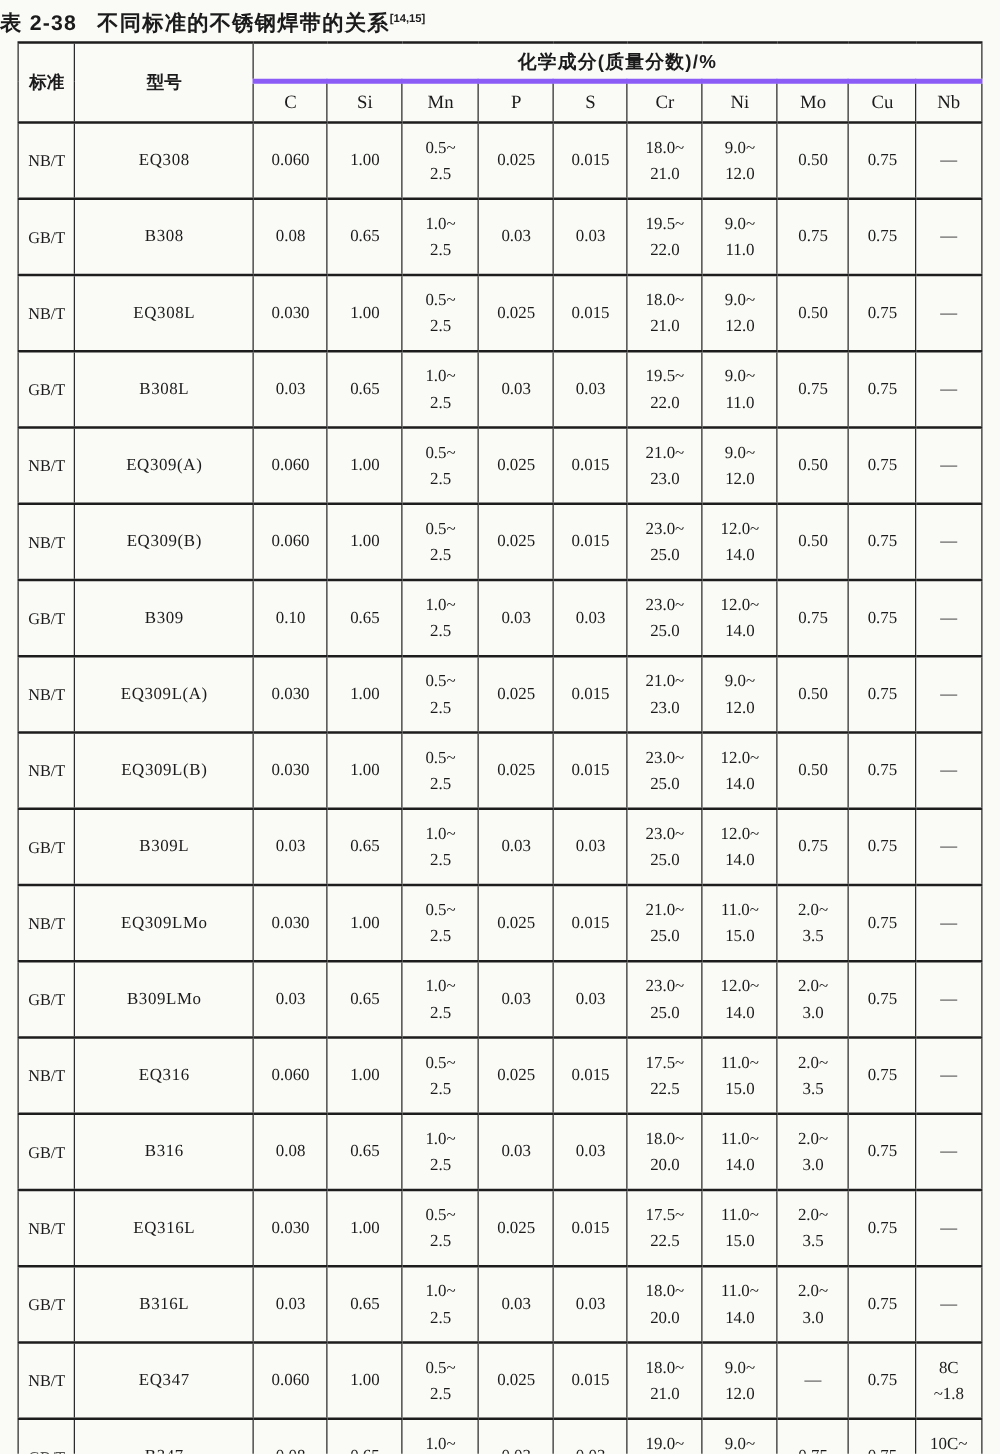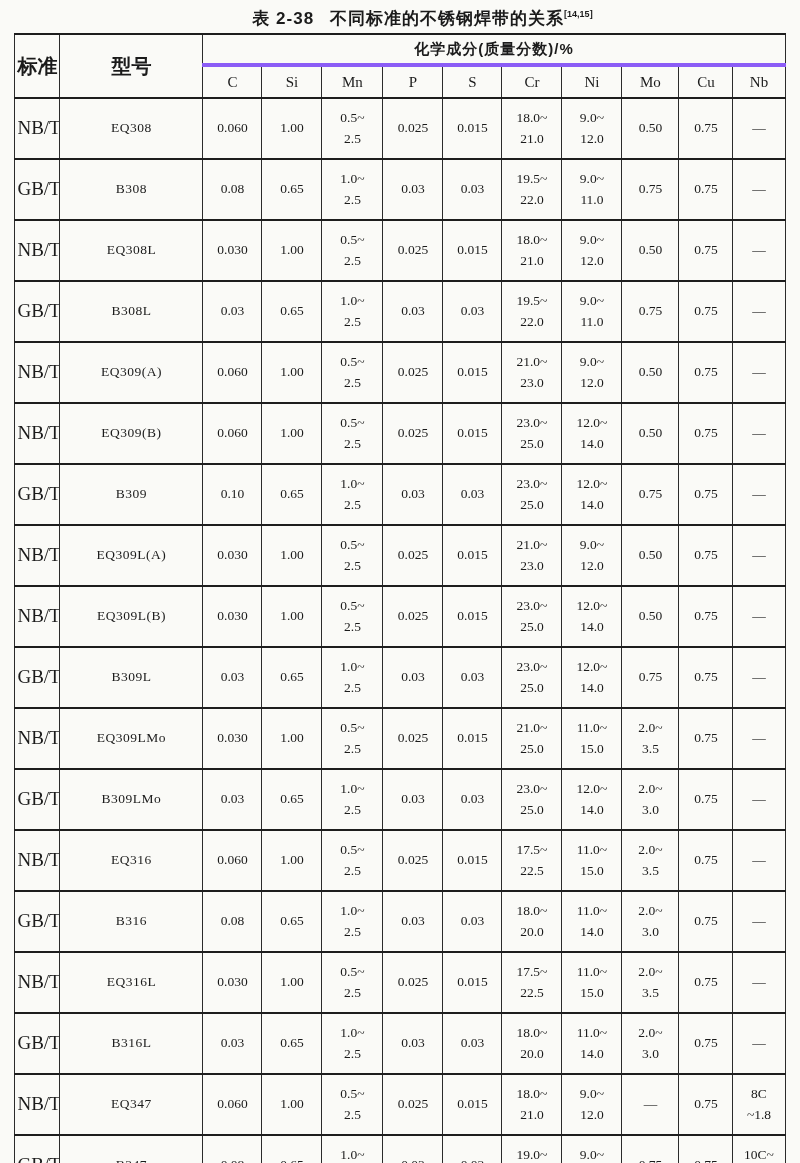--- a/index.html
+++ b/index.html
@@ -13,28 +13,26 @@
     color: #1b1b1b;
     font-family: "Liberation Serif", serif;
     overflow: hidden;
   }
   .page {
     position: relative;
     width: 800px;
     height: 1163px;
   }
   .title-row {
-    text-align: center;
     padding-top: 7px;
     font-family: "Liberation Sans", sans-serif;
     font-weight: bold;
     font-size: 17px;
     letter-spacing: 1px;
     white-space: nowrap;
-    padding-left: 45px;
   }
   .title-label { margin-right: 16px; }
   .title-cite {
     font-size: 9px;
     font-weight: bold;
     vertical-align: super;
     letter-spacing: 0;
   }
   table.data-table {
     border-collapse: collapse;
@@ -48,41 +46,41 @@
     border-top: 2px solid #1d1d1d;
     border-bottom: 2px solid #1d1d1d;
     text-align: center;
     vertical-align: middle;
     padding: 0 2px;
     overflow: hidden;
   }
   .data-table thead th {
     font-family: "Liberation Sans", sans-serif;
     font-weight: bold;
-    font-size: 20px;
+    font-size: 14px;
   }
   .data-table th.group-th {
     height: 28px;
     border-bottom: 4px solid #8b5cf6;
     font-size: 15px;
     letter-spacing: 1px;
   }
   .data-table th.el-th {
     height: 30px;
     font-family: "Liberation Serif", serif;
     font-weight: normal;
     font-size: 15px;
   }
   .data-table tbody td {
     height: 59px;
     font-size: 13.5px;
     line-height: 1.5;
     white-space: pre-line;
   }
-  .data-table tbody td.standard-cell { font-size: 19px; }
+  .data-table tbody td.standard-cell { font-size: 13px; }
   .data-table tbody td.model-cell { letter-spacing: 0.5px; }
 </style>
 </head>
 <body>
 
 <div class="page">
 
   <div class="title-row">
     <span class="title-label">表 2-38</span><span>不同标准的不锈钢焊带的关系</span><sup class="title-cite">[14,15]</sup>
   </div>

